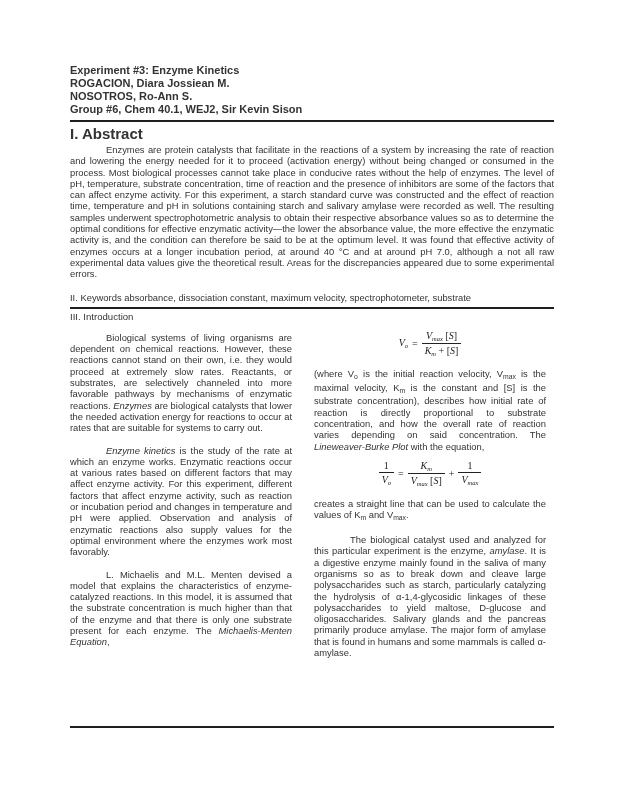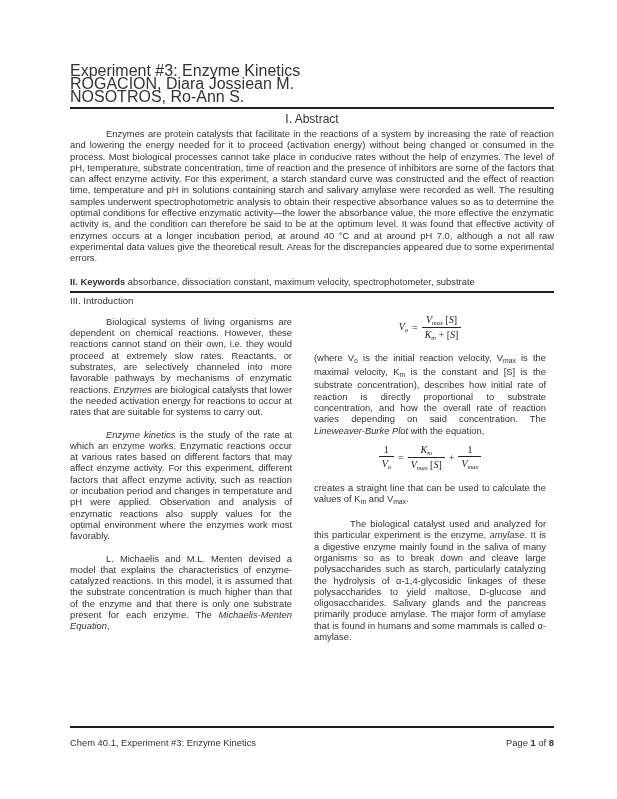--- a/index.html
+++ b/index.html
@@ -4,34 +4,34 @@
 <title>Enzyme Kinetics Report</title>
 <style>
   html, body { margin:0; padding:0; background:#ffffff; }
   .page {
     position:relative; width:617px; height:799px; background:#ffffff;
     font-family:"Liberation Sans", sans-serif; color:#333333;
     overflow:hidden;
   }
   .content { position:absolute; left:70px; top:64px; width:484px; }
 
-  .doc-header { font-size:16px; line-height:13px; }
+  .doc-header { font-size:11px; line-height:13px;font-weight:bold; }
 
   .rule { border:none; border-top:2px solid #1f1f1f; margin:4px 0 0 0; }
 
   .abstract-heading {
-    text-align:center; font-weight:normal; font-size:12px; margin-top:3px;
+    font-weight:bold; font-size:15px; margin-top:3px;
   }
   .para {
     font-size:9.4px; line-height:11.3px; text-align:justify; margin:0;
   }
   .abstract-body { margin-top:2px; text-indent:36px; }
 
   .keywords-line { margin-top:12px; text-align:left; }
-  .b { font-weight:bold; }
+  .b { font-weight:normal; }
   .i { font-style:italic; }
   .sub { font-size:6.8px; vertical-align:-1.5px; }
 
   .intro-heading { font-weight:normal; font-size:9.6px; margin-top:2px; }
 
   .columns { display:flex; margin-top:6px; }
   .col-left  { width:222px; margin-right:22px; padding-top:4px; }
   .col-right { width:232px; }
   .col-left .para, .col-right .para { margin-top:11px; }
   .col-left .para:first-child { margin-top:0; }
@@ -58,20 +58,21 @@
 </head>
 <body>
 
 <div class="page">
   <div class="content">
 
     <div class="doc-header">
       <div>Experiment #3: Enzyme Kinetics</div>
       <div>ROGACION, Diara Jossiean M.</div>
       <div>NOSOTROS, Ro-Ann S.</div>
+      <div>Group #6, Chem 40.1, WEJ2, Sir Kevin Sison</div>
     </div>
 
     <hr class="rule">
 
     <div class="abstract-heading">I. Abstract</div>
 
     <p class="para abstract-body">Enzymes are protein catalysts that facilitate in the reactions of a system by increasing the rate of reaction and lowering the energy needed for it to proceed (activation energy) without being changed or consumed in the process. Most biological processes cannot take place in conducive rates without the help of enzymes. The level of pH, temperature, substrate concentration, time of reaction and the presence of inhibitors are some of the factors that can affect enzyme activity. For this experiment, a starch standard curve was constructed and the effect of reaction time, temperature and pH in solutions containing starch and salivary amylase were recorded as well. The resulting samples underwent spectrophotometric analysis to obtain their respective absorbance values so as to determine the optimal conditions for effective enzymatic activity—the lower the absorbance value, the more effective the enzymatic activity is, and the condition can therefore be said to be at the optimum level. It was found that effective activity of enzymes occurs at a longer incubation period, at around 40 °C and at around pH 7.0, although a not all raw experimental data values give the theoretical result. Areas for the discrepancies appeared due to some experimental errors.</p>
 
     <p class="para keywords-line"><span class="b">II. Keywords</span><span> absorbance, dissociation constant, maximum velocity, spectrophotometer, substrate</span></p>
 
@@ -119,18 +120,14 @@
 
         <p class="para no-indent"><span>creates a straight line that can be used to calculate the values of K</span><span class="sub">m</span><span> and V</span><span class="sub">max</span><span>.</span></p>
         <p class="para indent"><span>The biological catalyst used and analyzed for this particular experiment is the enzyme, </span><span class="i">amylase</span><span>. It is a digestive enzyme mainly found in the saliva of many organisms so as to break down and cleave large polysaccharides such as starch, particularly catalyzing the hydrolysis of α-1,4-glycosidic linkages of these polysaccharides to yield maltose, D-glucose and oligosaccharides. Salivary glands and the pancreas primarily produce amylase. The major form of amylase that is found in humans and some mammals is called α-amylase.</span></p>
 
       </div>
     </div>
   </div>
 
   <div class="footer">
     <hr class="rule">
-    <div class="footer-row">
-      <span>Chem 40.1, Experiment #3: Enzyme Kinetics</span>
-      <span><span>Page </span><span class="b">1</span><span> of </span><span class="b">8</span></span>
-    </div>
   </div>
 </div>
 
 </body></html>

